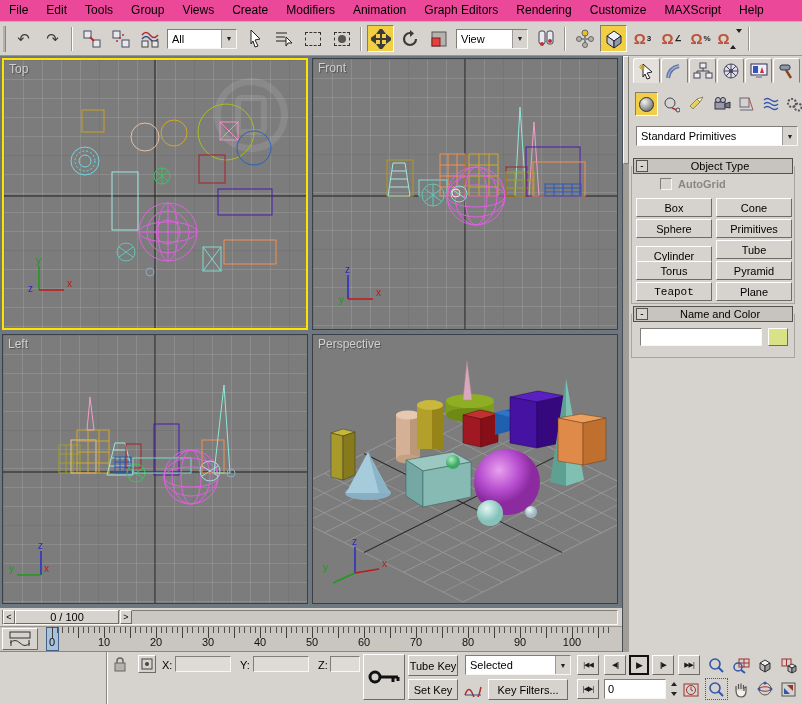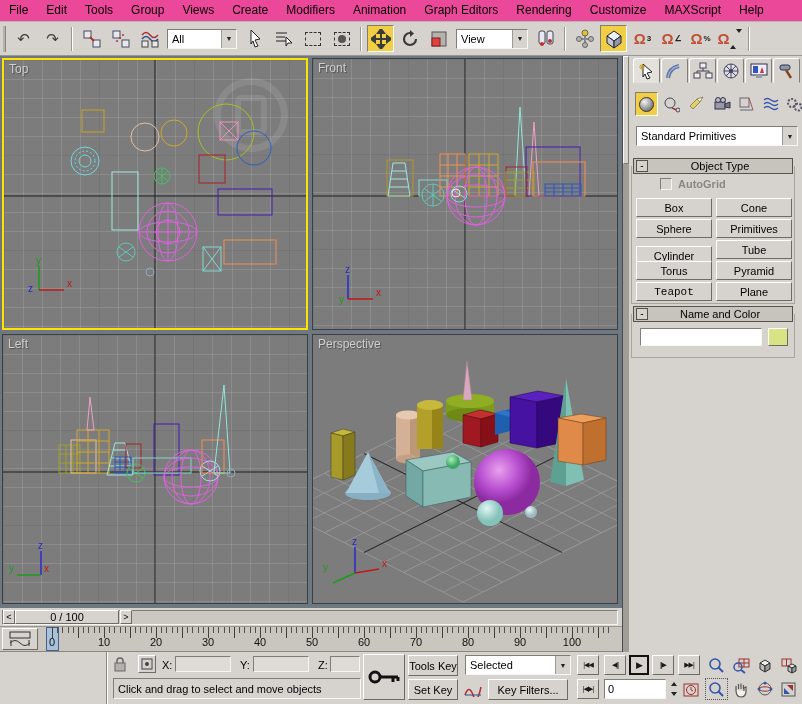--- a/index.html
+++ b/index.html
@@ -736,34 +736,31 @@
           <circle cx="6" cy="6" r="2" fill="#444"></circle>
         </svg>
     </div>
     <span class="abs" style="left:162px;top:7px;">X:</span>
     <input class="abs field" style="left: 175px; top: 4px;" value="">
     <span class="abs" style="left:240px;top:7px;">Y:</span>
     <input class="abs field" style="left: 253px; top: 4px;" value="">
     <span class="abs" style="left:318px;top:7px;">Z:</span>
     <input class="abs field" style="left: 330px; top: 4px; width: 30px;" value="">
 
-    <div class="abs sunken" style="left:113px;top:26px;width:248px;height:21px;background:#d6d3ce;display:flex;align-items:center;padding:0 4px;">
-      <span>Click and drag to select and move objects</span>
-    </div>
 
     <div class="abs raised2" style="left:363px;top:2px;width:42px;height:46px;display:flex;align-items:center;justify-content:center;">
       <svg width="32" height="18">
           <circle cx="7" cy="9" r="5" fill="none" stroke="#111" stroke-width="3"></circle>
           <line x1="12" y1="9" x2="30" y2="9" stroke="#111" stroke-width="3"></line>
           <line x1="25" y1="9" x2="25" y2="14" stroke="#111" stroke-width="3"></line>
           <line x1="30" y1="9" x2="30" y2="13" stroke="#111" stroke-width="3"></line>
         </svg>
     </div>
 
-    <div class="abs raised2 sb-btn" style="left:408px;top:3px;width:50px;height:21px;">Tools Key</div>
+    <div class="abs raised2 sb-btn" style="left:408px;top:3px;width:50px;height:21px;">Tube Key</div>
     <div class="abs raised2 sb-btn" style="left:408px;top:27px;width:50px;height:21px;">Set Key</div>
 
     <div class="dropdown abs" style="left:462px;top:3px;width:106px;">
       <span class="dd-text">Selected</span>
       <span class="dd-btn">▼</span>
     </div>
     <div class="abs sb-btn" style="left:462px;top:27px;width:22px;height:21px;">
       <svg width="18" height="14">
           <path d="M1,12 Q5,1 9,12 T17,4" fill="none" stroke="#b03030" stroke-width="1.5"></path>
           <path d="M1,12 L17,12" stroke="#334a8c"></path>

